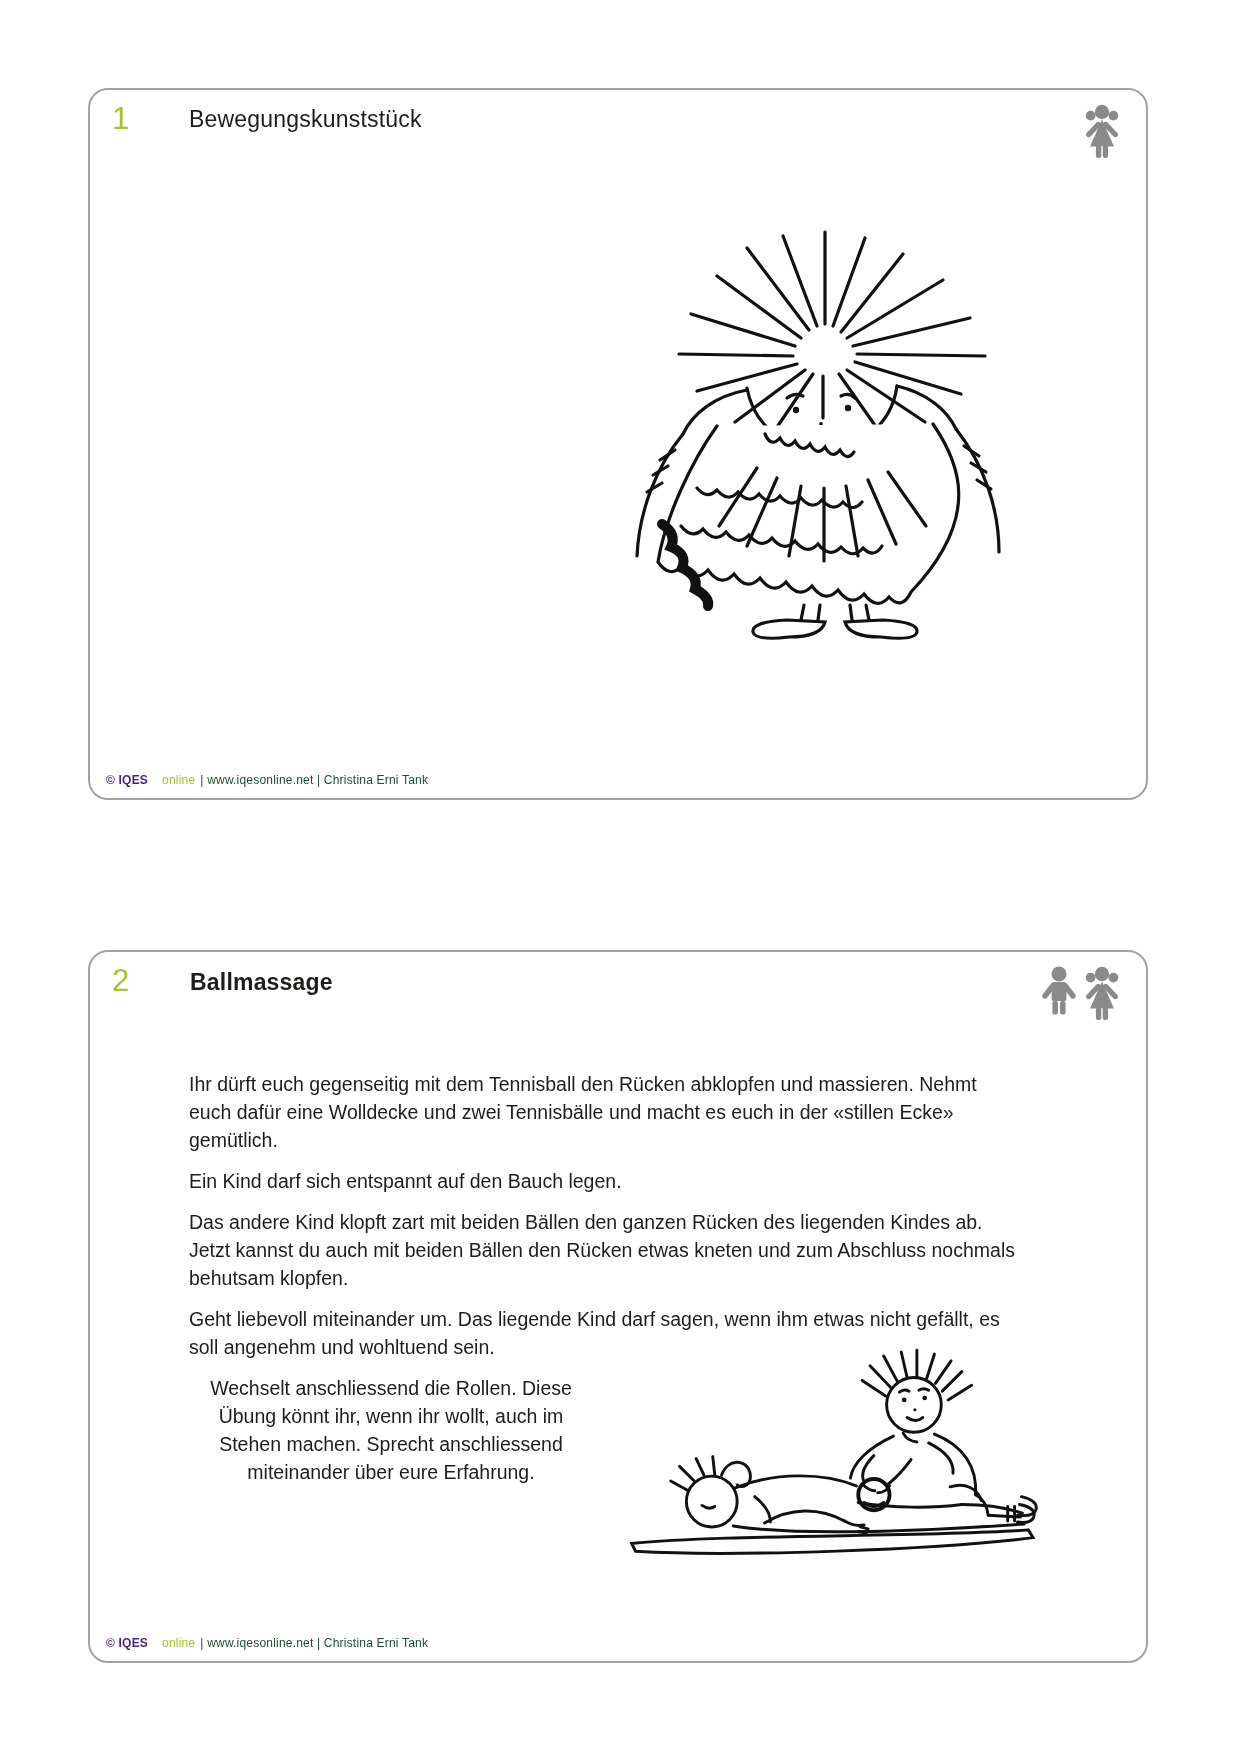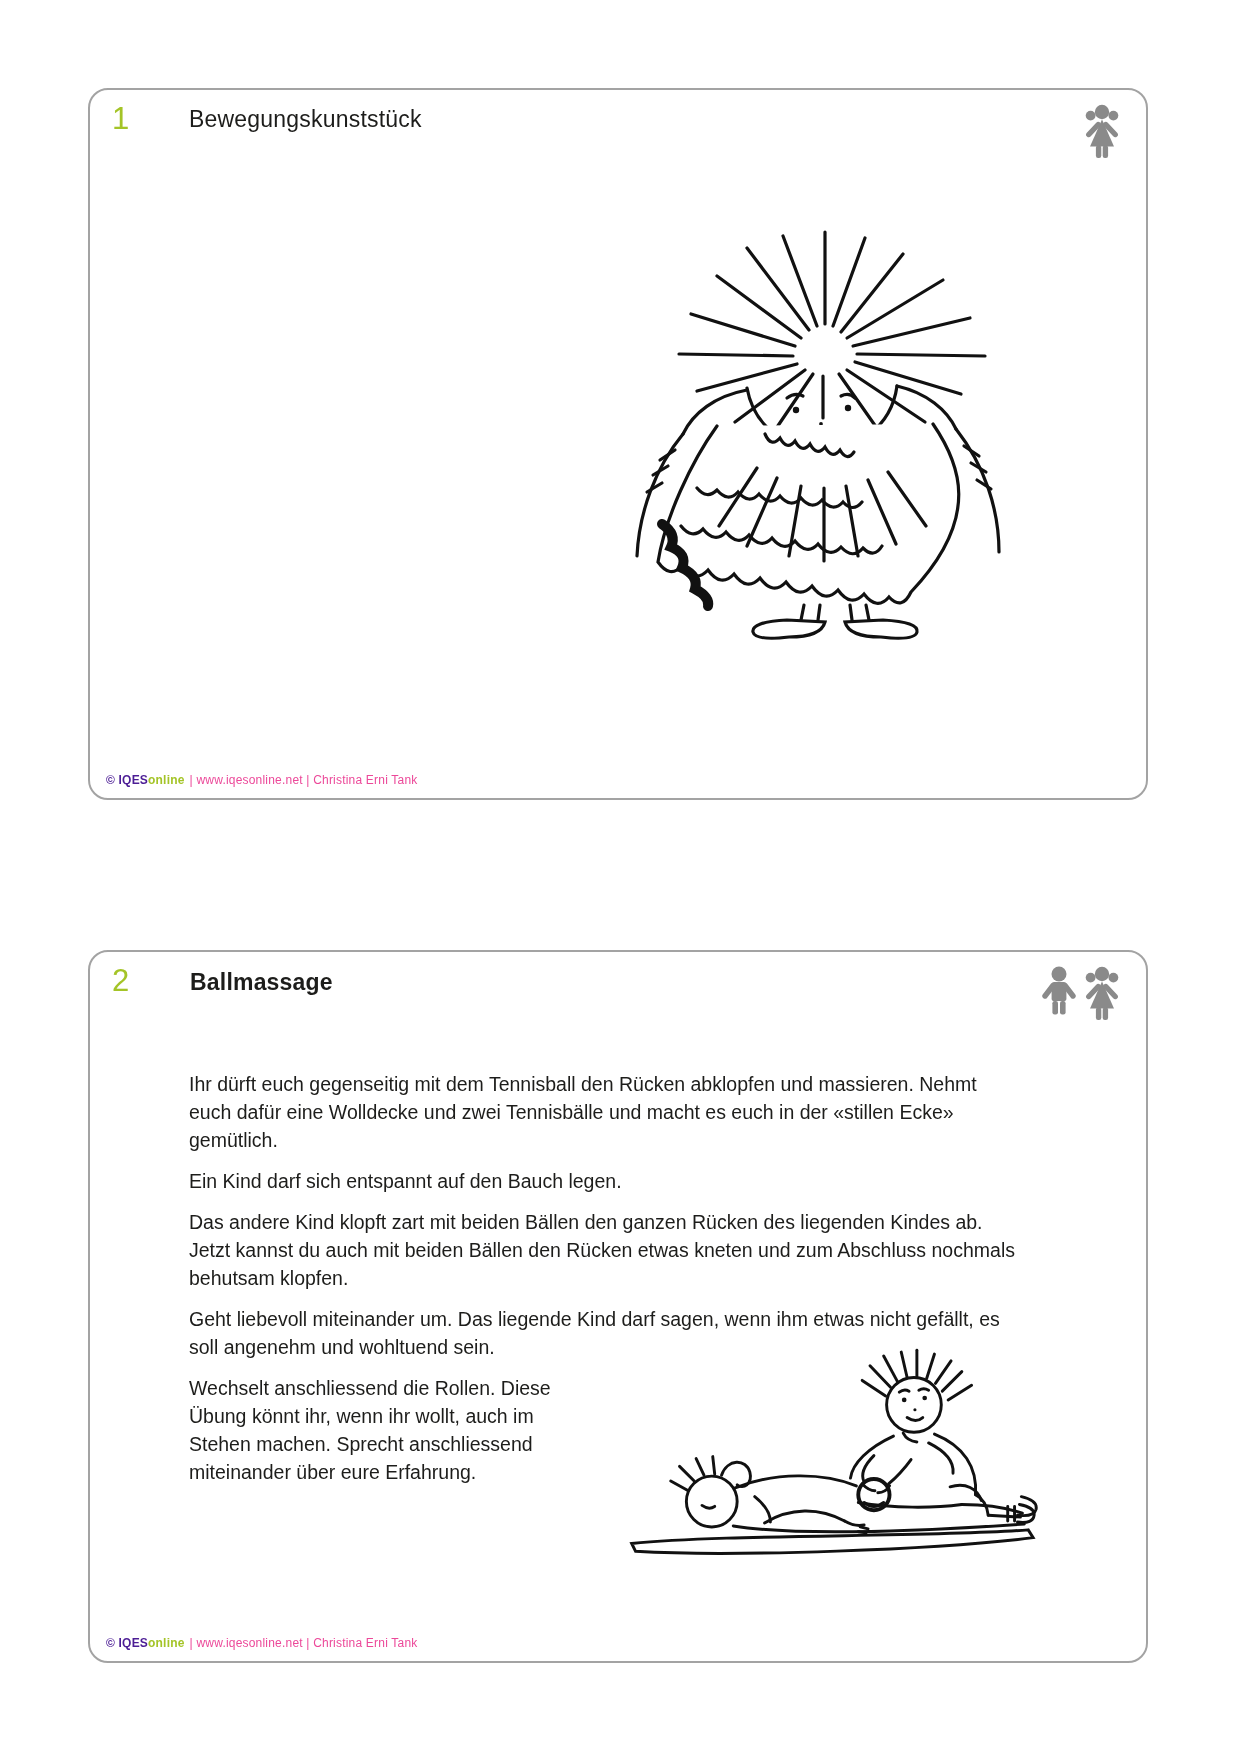--- a/index.html
+++ b/index.html
@@ -20,31 +20,31 @@
   .card-title{
     position:absolute;left:99px;top:10px;font-size:23px;line-height:38px;
     color:#1d1d1b;letter-spacing:.2px;
   }
   .group-icons{position:absolute;top:13px;right:24px;display:flex;gap:3px;align-items:flex-start;}
   .body{position:absolute;left:99px;font-size:19.5px;line-height:28px;color:#1d1d1b;}
   .body--one{top:92px;width:378px;}
   .body--two{top:118px;width:826px;}
   .body p{margin:0 0 13px 0;}
   .narrow-row{display:flex;align-items:flex-start;}
-  .narrow-row p{width:404px;flex:0 0 auto;}
+  .narrow-row p{width:404px;flex:0 0 auto;text-align:center;}
   .illus{position:absolute;}
   .illus--one{left:505px;top:138px;}
   .illus--two{left:528px;top:396px;}
   .card-footer{
     position:absolute;left:16px;bottom:11px;font-size:12px;letter-spacing:.2px;
     color:#8c8c8c;white-space:nowrap;
   }
   .card-footer .brand{color:#4c1d95;font-weight:bold;}
-  .card-footer .brand-suffix{color:#a4c427;font-weight:bold;margin-left:0;}
-  .card-footer .meta{color:#ec4899;margin-left:5px;margin-top:32px;}
+  .card-footer .brand-suffix{color:#a4c427;font-weight:normal;margin-left:14px;}
+  .card-footer .meta{color:#14532d;margin-left:5px;margin-top:32px;}
   svg{display:block;}
 </style>
 </head>
 <body>
 
 <div class="page">
 
   <section class="card card--one">
     <div class="card-number">1</div>
     <h1 class="card-title" style="margin:0;font-weight:normal">Bewegungskunststück</h1>

